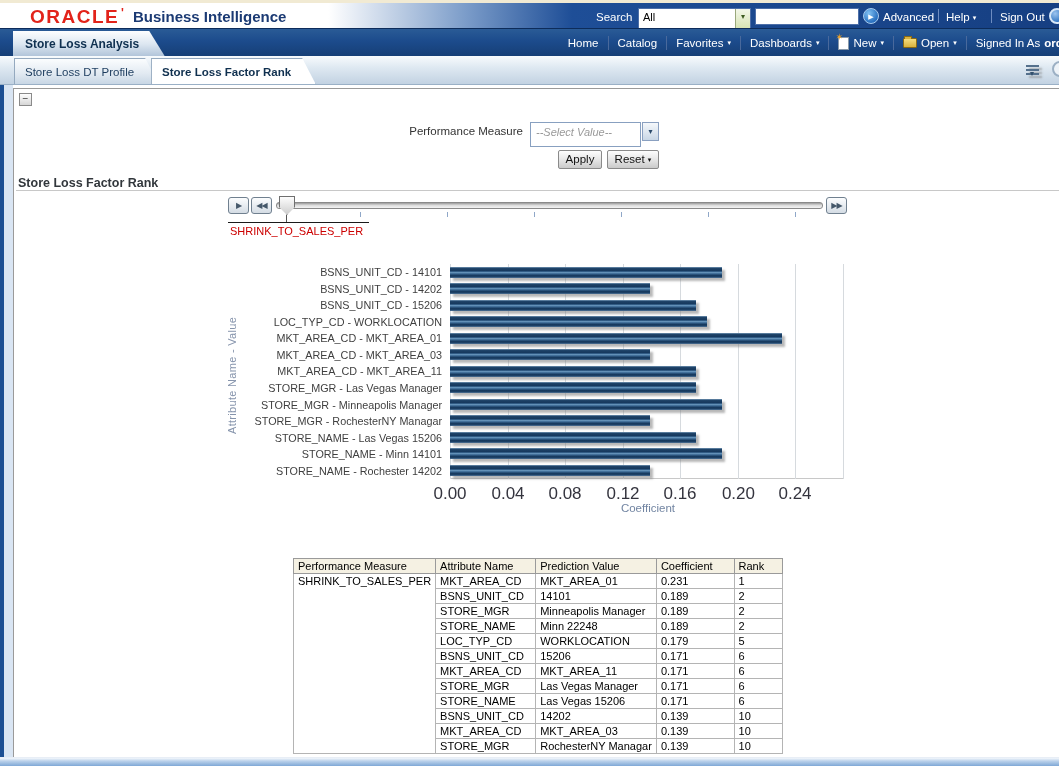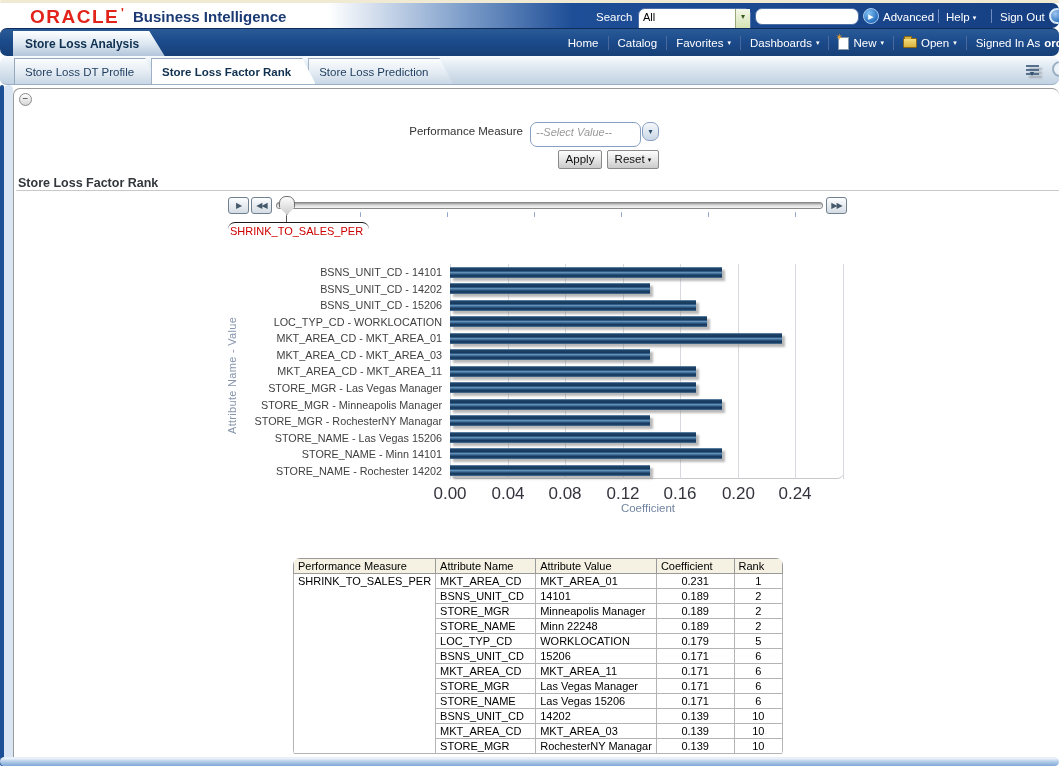--- a/index.html
+++ b/index.html
@@ -1,21 +1,21 @@
 <!DOCTYPE html>
 <html><head>
 <meta charset="utf-8">
 <style>
   * { margin:0; padding:0; box-sizing:border-box; }
   html,body { width:1059px; height:766px; }
   body {
     position:relative; overflow:hidden; background:#fff;
     font-family:"Liberation Sans", sans-serif; font-size:11px; color:#222;
   }
-  .abs { position:absolute;border-radius:7px; }
+  .abs { position:absolute; }
 
   
   #top-cream { left:0; top:0; width:1059px; height:3px; background:#f1ead3; }
   #header {
     left:0; top:3px; width:1059px; height:25px; overflow:hidden;
     background:linear-gradient(90deg,#ffffff 0%,#ffffff 31%,#7b9cc9 44%,#1e4e97 54%,#163f82 100%);
   }
   #logo { left:30px; top:3px; color:#e2231a; font-weight:bold; font-size:19px; letter-spacing:1.5px; }
   #logo-mark { left:121px; top:3px; color:#e2231a; font-weight:bold; font-size:12px; }
   #product { left:133px; top:5px; color:#1b3a73; font-weight:bold; font-size:15px; }
@@ -165,21 +165,21 @@
   #chart-xlabel { left:613px; top:502px; width:70px; text-align:center; color:#7285a2; font-size:11.5px; }
 
   
   #rank-table-wrap { left:293px; top:558px; width:490px; height:199px; overflow:hidden; }
   #rank-table { border-collapse:collapse; font-size:11px; color:#000; table-layout:fixed; }
   #rank-table th {
     background:#f5f1e3; font-weight:normal; text-align:left;
     border:1px solid #9a9a9a; padding:1px 4px; height:15px; overflow:hidden; white-space:nowrap;
   }
   #rank-table td { border:1px solid #b4b4b4; padding:1px 4px; height:13px; overflow:hidden; white-space:nowrap; vertical-align:top; }
-  #rank-table td.num { text-align:center; }
+  #rank-table td.num { text-align:left; }
   #rank-table td.measure { vertical-align:top; }
 
   
   #bottom-strip {
     left:0; top:757px; width:1059px; height:9px; z-index:50;
     background:linear-gradient(180deg,#f4f8fc 0%,#b9d0ea 40%,#7fa8d6 100%);
     border-top:1px solid #e8eef6;
   }
 </style>
 </head>
@@ -242,21 +242,20 @@
         <span>Signed In As</span>
         <span id="signed-user">ordm</span>
       </span>
     </div>
 </div>
 
 <div id="tabstrip" class="abs">
   <div id="tabs">
       <div class="ptab">Store Loss DT Profile</div>
       <div class="ptab active">Store Loss Factor Rank</div>
-      <div class="ptab">Store Loss Prediction</div>
     </div>
   <div id="page-opts" class="abs">
     <span class="bar b1"></span>
       <span class="bar b2"></span>
       <span class="bar b3"></span>
   </div>
   <div id="strip-circle" class="abs"></div>
 </div>
 
 <div id="edge-dark" class="abs"></div>
@@ -340,21 +339,21 @@
     <div class="xtick" style="left: 778px;">0.24</div>
   </div>
 <div id="chart-xlabel" class="abs">Coefficient</div>
 
 <div id="rank-table-wrap" class="abs">
   <table id="rank-table">
     <thead>
         <tr id="rank-thead-row">
           <th style="width: 133px;">Performance Measure</th>
           <th style="width: 102px;">Attribute Name</th>
-          <th style="width: 117px;">Attribute Value</th>
+          <th style="width: 117px;">Prediction Value</th>
           <th style="width: 82px;">Coefficient</th>
           <th style="width: 52px;">Rank</th>
         </tr>
       </thead>
     <tbody id="rank-tbody">
         <tr>
           <td class="measure" rowspan="12">SHRINK_TO_SALES_PER</td>
           <td>MKT_AREA_CD</td>
           <td>MKT_AREA_01</td>
           <td class="num">0.231</td>

